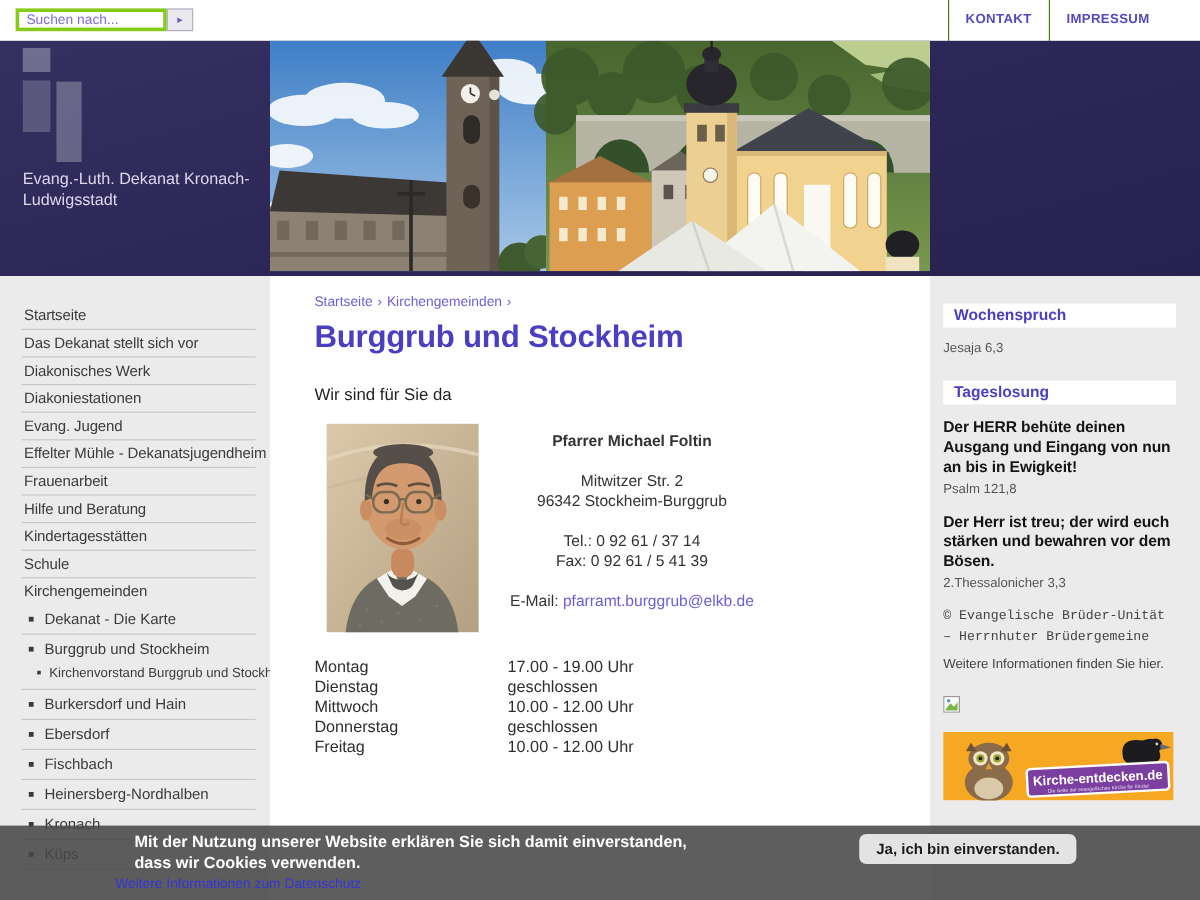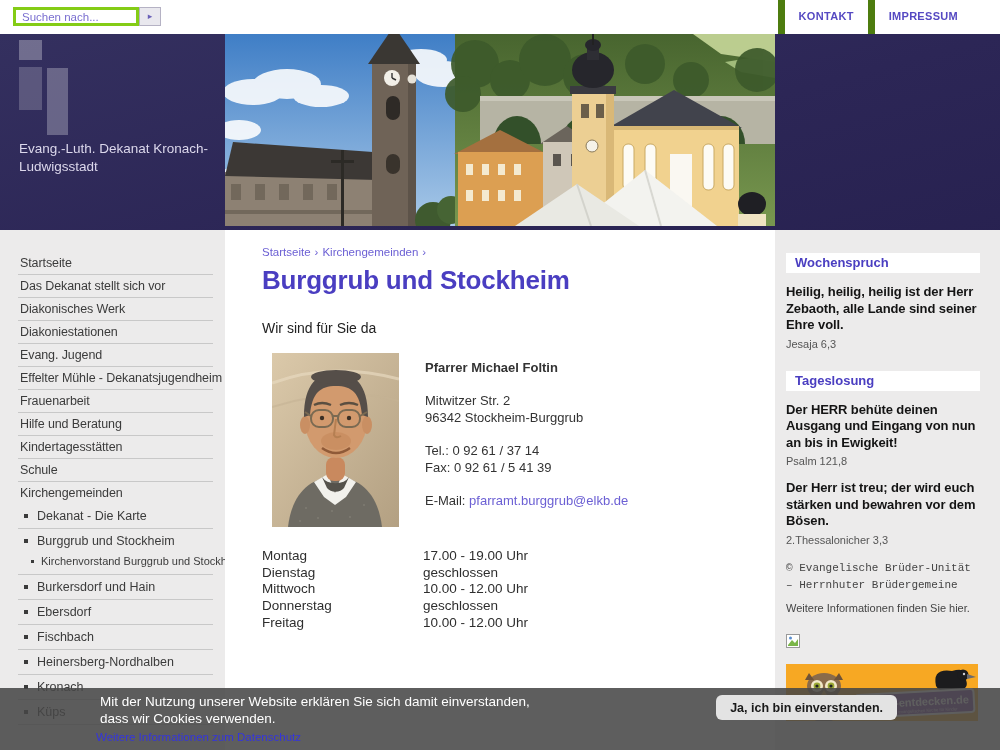--- a/index.html
+++ b/index.html
@@ -13,21 +13,21 @@
 
   
   .topbar{position:absolute;top:0;left:0;width:1000px;height:34px;background:#fff;}
   .search{position:absolute;left:13px;top:7px;display:flex;align-items:stretch;}
   .search input{width:126px;height:19px;border:3px solid #84cc16;font-family:"Liberation Sans",sans-serif;
     font-size:11.5px;padding:0 6px;color:#5a4fc0;outline:none;}
   .search input::placeholder{color:#7a6fd0;opacity:1;}
   .search button{width:22px;height:19px;border:1px solid #b5b2c4;background:#e9e8ee;cursor:pointer;
     font-size:9px;color:#6a61b8;line-height:17px;padding:0;}
   .top-links{position:absolute;right:28px;top:0;height:34px;display:flex;}
-  .top-link{display:block;height:34px;line-height:32px;padding:0 14px;border-left:7px solid #4d7c0f;
+  .top-link{display:block;height:34px;line-height:32px;padding:0 14px;border-left:1px solid #4d7c0f;
     color:#5549c2;font-size:11px;font-weight:bold;letter-spacing:.3px;text-decoration:none;cursor:pointer;}
 
   
   .hero{position:absolute;top:34px;left:0;width:1000px;height:221px;
     background:linear-gradient(165deg,var(--header-top) 0%,#2c2656 55%,var(--header-bottom) 100%);}
   .brand{position:absolute;left:0;top:0;width:225px;height:192px;cursor:pointer;}
   .lr{position:absolute;background:rgba(255,255,255,.24);}
   .lr.r1{left:19px;top:6px;width:23px;height:20px;background:rgba(255,255,255,.30);}
   .lr.r2{left:19px;top:33px;width:23px;height:43px;background:rgba(255,255,255,.20);}
   .lr.r3{left:47px;top:34px;width:21px;height:67px;background:rgba(255,255,255,.27);}
@@ -49,21 +49,21 @@
   .leftnav li.no-border{border-bottom:none;}
   .bullet{display:inline-block;width:4px;height:4px;background:#3a3a3a;margin-right:9px;vertical-align:2px;}
   .lvl2 .bullet{width:3px;height:3px;margin-right:7px;}
 
   
   .breadcrumb{font-size:11.5px;color:var(--link);}
   .breadcrumb a{color:var(--link);text-decoration:none;cursor:pointer;}
   .bc-sep{margin:0 4px;}
   h1.page-title{font-size:26px;font-weight:bold;color:var(--accent);margin-top:7px;letter-spacing:-.2px;}
   .intro-heading{font-size:14px;font-weight:normal;color:#222;margin-top:24px;}
-  .contact-row{display:flex;margin-top:17px;}
+  .contact-row{display:flex;margin-top:17px;text-align:center;}
   .portrait{margin-left:10px;width:127px;height:174px;flex:none;}
   .contact-info{margin-left:26px;padding-top:6px;font-size:13px;line-height:17.5px;color:#333;}
   .c-name{font-weight:bold;margin-bottom:15px;}
   .c-block{margin-bottom:15px;}
   .email-link{color:var(--link);text-decoration:none;cursor:pointer;}
   .hours-heading{font-size:13.5px;font-weight:bold;color:#222;margin-top:53px;}
   .hours{margin-top:21px;}
   .hours-row{display:flex;font-size:13.5px;line-height:16.7px;color:#2e2e2e;}
   .hours-row .day{width:161px;flex:none;}
 
@@ -75,21 +75,21 @@
   .gap-tl{margin-top:21px;}
   .verse2{margin-top:13px;}
   .rail-copy{font-size:11px;color:#444;line-height:17px;margin-top:14px;font-family:Liberation Mono, monospace;}
   .rail-more{font-size:11px;color:#444;margin-top:8px;}
   .broken-img{margin-top:20px;width:14px;height:14px;display:block;}
   .kirche-banner{margin-top:16px;display:block;cursor:pointer;}
 
   
   .cookiebar{position:absolute;left:0;bottom:0;width:1000px;height:62px;
     background:rgba(70,70,70,.87);color:#fff;}
-  .cookie-msg{position:absolute;left:100px;top:5px;font-size:13.5px;font-weight:normal;line-height:17px;}
+  .cookie-msg{position:absolute;left:112px;top:5px;font-size:13.5px;font-weight:bold;line-height:17px;}
   .cookie-link{position:absolute;left:96px;top:43px;font-size:11.5px;font-weight:normal;
     color:var(--cookie-link);text-decoration:none;cursor:pointer;}
   .cookie-btn{position:absolute;right:103px;top:7px;height:25px;padding:0 14px;border:none;border-radius:6px;
     background:#e3e3e3;color:#1a1a1a;font-family:"Liberation Sans",sans-serif;font-size:12.5px;font-weight:bold;cursor:pointer;}
 </style>
 </head>
 <body>
 
 <div class="page">
 
@@ -344,21 +344,20 @@
           </div>
           <div class="hours-row">
             <span class="day">Freitag</span>
             <span class="time">10.00 - 12.00 Uhr</span>
           </div>
         </div>
     </main>
 
     <aside class="rightrail">
       <div class="rail-box">Wochenspruch</div>
-      <p class="verse">Heilig, heilig, heilig ist der Herr Zebaoth, alle Lande sind seiner Ehre voll.</p>
       <p class="source">Jesaja 6,3</p>
 
       <div class="rail-box gap-tl">Tageslosung</div>
       <p class="verse">Der HERR behüte deinen Ausgang und Eingang von nun an bis in Ewigkeit!</p>
       <p class="source">Psalm 121,8</p>
       <p class="verse verse2">Der Herr ist treu; der wird euch stärken und bewahren vor dem Bösen.</p>
       <p class="source">2.Thessalonicher 3,3</p>
       <p class="rail-copy">© Evangelische Brüder-Unität – Herrnhuter Brüdergemeine</p>
       <p class="rail-more">Weitere Informationen finden Sie hier.</p>
 

